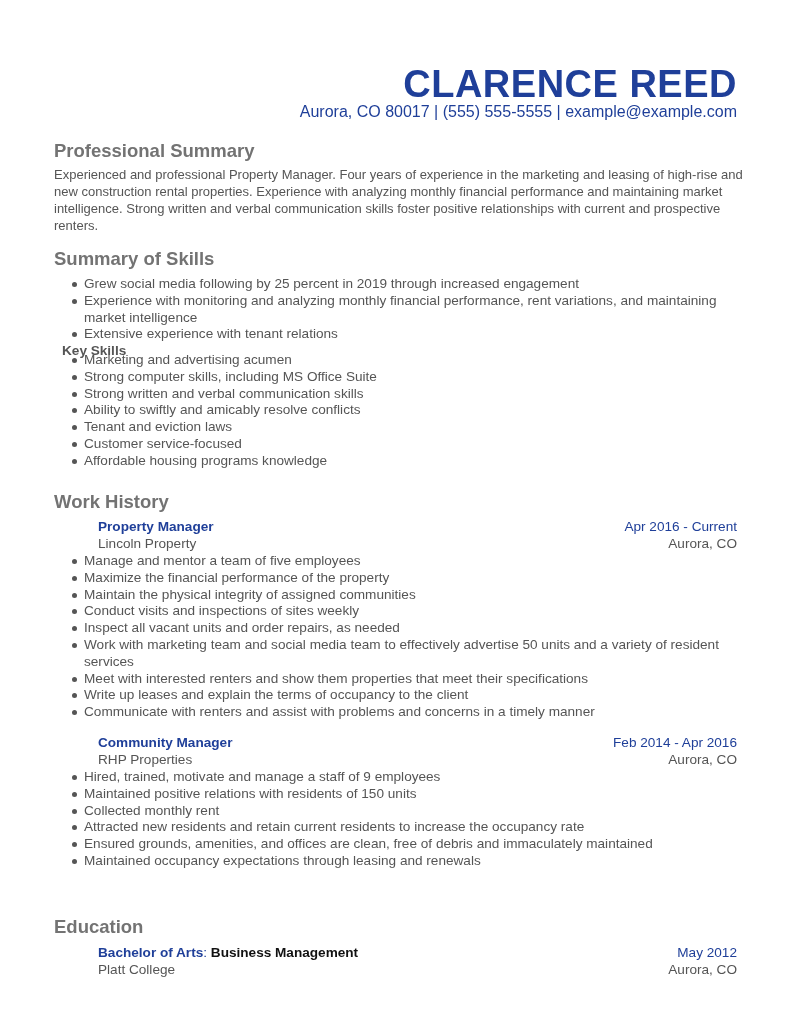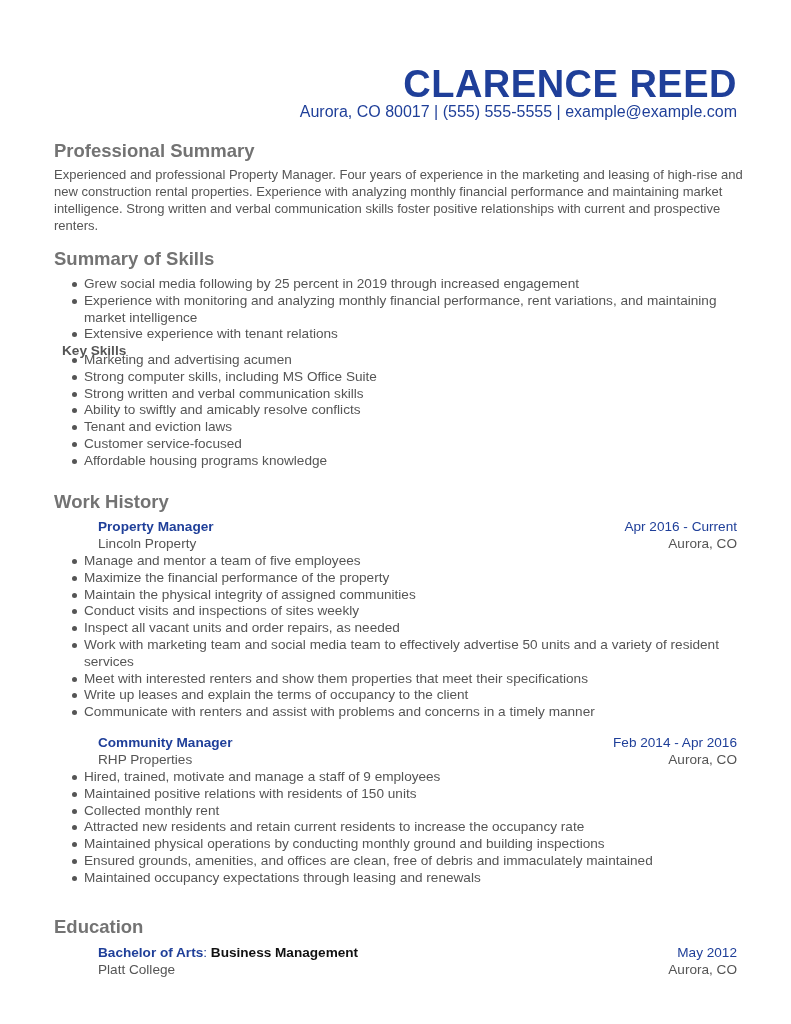--- a/index.html
+++ b/index.html
@@ -78,21 +78,20 @@
   </div>
   <div class="row" style="top:752px">
     <span class="l">RHP Properties</span>
     <span class="r">Aurora, CO</span>
   </div>
   <ul class="blist" style="top:769px">
     <li>Hired, trained, motivate and manage a staff of 9 employees</li>
     <li>Maintained positive relations with residents of 150 units</li>
     <li>Collected monthly rent</li>
     <li>Attracted new residents and retain current residents to increase the occupancy rate</li>
-    <li>Maintained physical operations by conducting monthly ground and building inspections</li>
     <li>Ensured grounds, amenities, and offices are clean, free of debris and immaculately maintained</li>
     <li>Maintained occupancy expectations through leasing and renewals</li>
   </ul>
 
   <div class="section-title" style="top:916px">Education</div>
   <div class="row" style="top:945px">
     <span class="l"><span class="blue bold">Bachelor of Arts</span><span class="blue">: </span><span class="black bold">Business Management</span></span>
     <span class="r blue">May 2012</span>
   </div>
   <div class="row" style="top:962px">

